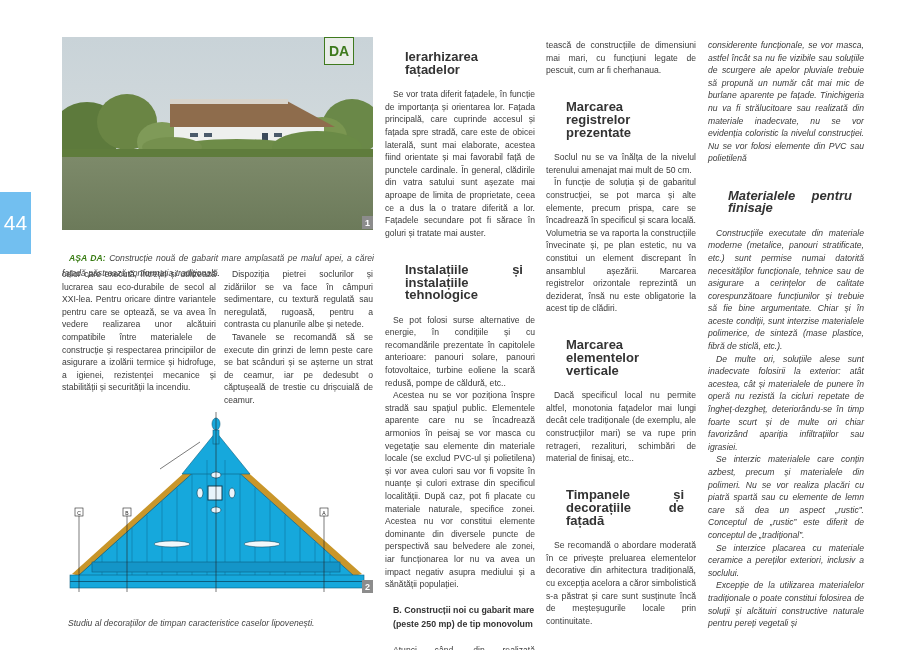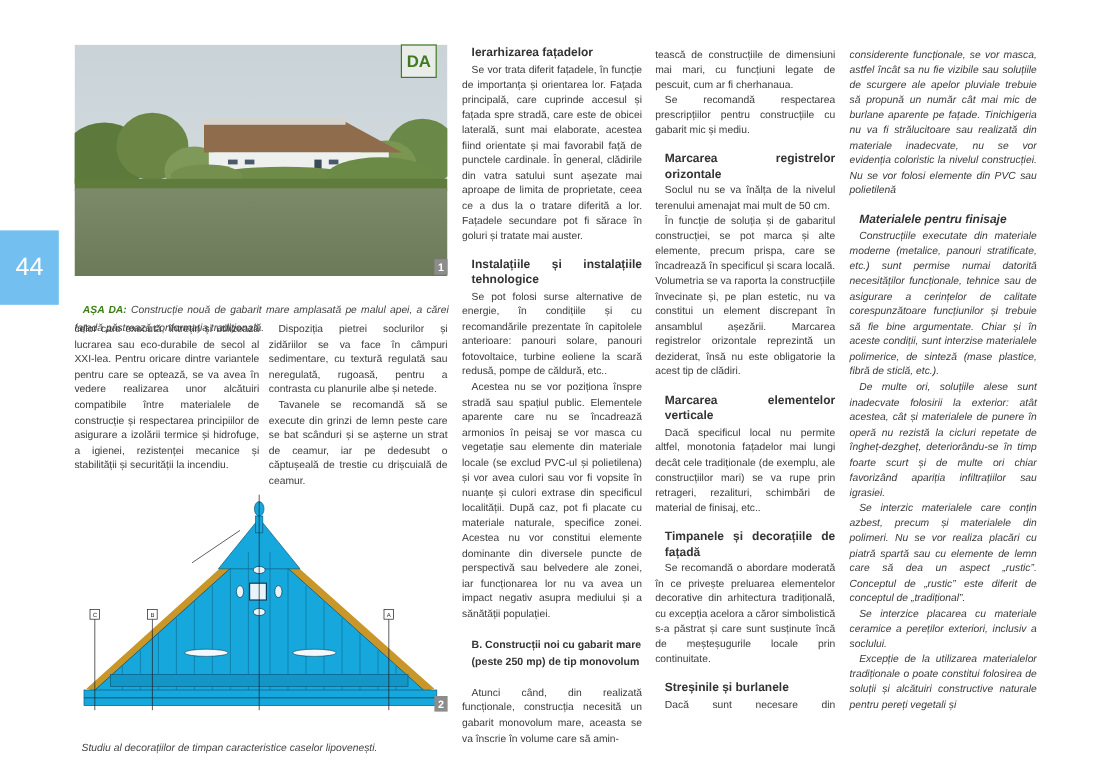--- a/index.html
+++ b/index.html
@@ -1,33 +1,33 @@
 <!DOCTYPE html>
 <html><head>
 <meta charset="utf-8">
 <style>
   html, body { margin:0; padding:0; background:#ffffff; }
   body { width:920px; height:650px; position:relative; overflow:hidden;
          font-family:"Liberation Sans", sans-serif; color:#3a3a3a; }
-  .page-num { position:absolute; left:0; top:192px; width:49px; height:62px;
+  .page-num { position:absolute; left:0; top:192px; width:31px; height:62px;
               background:#72bff0; color:#ffffff; font-size:21px;
               display:flex; align-items:center; justify-content:center; }
   .photo { position:absolute; left:62px; top:37px; width:311px; height:193px; overflow:hidden; }
   .photo svg { display:block; }
-  .badge-da { position:absolute; left:334px; top:37px; width:30px; height:28px;
+  .badge-da { position:absolute; left:324px; top:37px; width:30px; height:28px;
               border:1.5px solid #3f7a1e; background:#e9ece9; color:#3f7a1e;
               font-weight:bold; font-size:14px; display:flex; align-items:center; justify-content:center; box-sizing:border-box; }
   .fig-num { position:absolute; width:11px; height:13px; background:#8c8c8c; color:#fff;
              font-size:9px; font-weight:bold; display:flex; align-items:center; justify-content:center; }
   .caption { position:absolute; font-style:italic; font-size:8.6px; line-height:15px; color:#444;margin-top:20px; }
   .caption .lead { color:#3a7d15; font-weight:bold; font-style:italic; }
   .col { position:absolute; font-size:8.6px; line-height:12.6px; text-align:justify; color:#3a3a3a; }
   .col p { margin:0; text-indent:8px; }
   .col p.noind { text-indent:0; }
-  .col h4 { margin:0; font-size:10px; font-weight:bold; padding-left:8px; color:#333; }
+  .col h4 { margin:12px; font-size:13px; font-weight:bold; padding-left:8px; color:#333; }
   .col .gap { height:12.6px; }
   .col h3 { margin:0; font-size:8.8px; font-weight:bold; padding-left:8px; line-height:14px; color:#333; text-align:left; }
   .drawing { position:absolute; left:62px; top:412px; width:308px; height:180px; }
 </style>
 </head>
 <body>
 
 <div class="page-num">
   <span>44</span>
 </div>
@@ -161,23 +161,22 @@
   <p>Se pot folosi surse alternative de energie, în condițiile și cu recomandările prezentate în capitolele anterioare: panouri solare, panouri fotovoltaice, turbine eoliene la scară redusă, pompe de căldură, etc..</p>
   <p>Acestea nu se vor poziționa înspre stradă sau spațiul public. Elementele aparente care nu se încadrează armonios în peisaj se vor masca cu vegetație sau elemente din materiale locale (se exclud PVC-ul și polietilena) și vor avea culori sau vor fi vopsite în nuanțe și culori extrase din specificul localității. După caz, pot fi placate cu materiale naturale, specifice zonei. Acestea nu vor constitui elemente dominante din diversele puncte de perspectivă sau belvedere ale zonei, iar funcționarea lor nu va avea un impact negativ asupra mediului și a sănătății populației.</p>
   <div class="gap"></div>
   <h3>B. Construcții noi cu gabarit mare (peste 250 mp) de tip monovolum</h3>
   <div class="gap"></div>
   <p>Atunci când, din realizată funcționale, construcția necesită un gabarit monovolum mare, aceasta se va înscrie în volume care să amin-</p>
 </div>
 
 <div class="col" style="left:546px; top:39px; width:150px;">
   <p class="noind">tească de construcțiile de dimensiuni mai mari, cu funcțiuni legate de pescuit, cum ar fi cherhanaua.</p>
-  <p>Se recomandă respectarea prescripțiilor pentru construcțiile cu gabarit mic și mediu.</p>
   <div class="gap"></div>
-  <h4>Marcarea registrelor orizontale</h4>
+  <h4>Marcarea registrelor prezentate</h4>
   <p>Soclul nu se va înălța de la nivelul terenului amenajat mai mult de 50 cm.</p>
   <p>În funcție de soluția și de gabaritul construcției, se pot marca și alte elemente, precum prispa, care se încadrează în specificul și scara locală. Volumetria se va raporta la construcțiile învecinate și, pe plan estetic, nu va constitui un element discrepant în ansamblul așezării. Marcarea registrelor orizontale reprezintă un deziderat, însă nu este obligatorie la acest tip de clădiri.</p>
   <div class="gap"></div>
   <h4>Marcarea elementelor verticale</h4>
   <p>Dacă specificul local nu permite altfel, monotonia fațadelor mai lungi decât cele tradiționale (de exemplu, ale construcțiilor mari) se va rupe prin retrageri, rezalituri, schimbări de material de finisaj, etc..</p>
   <div class="gap"></div>
   <h4>Timpanele și decorațiile de fațadă</h4>
   <p>Se recomandă o abordare moderată în ce privește preluarea elementelor decorative din arhitectura tradițională, cu excepția acelora a căror simbolistică s-a păstrat și care sunt susținute încă de meșteșugurile locale prin continuitate.</p>
   <div class="gap"></div>
   <h4>Streșinile și burlanele</h4>

